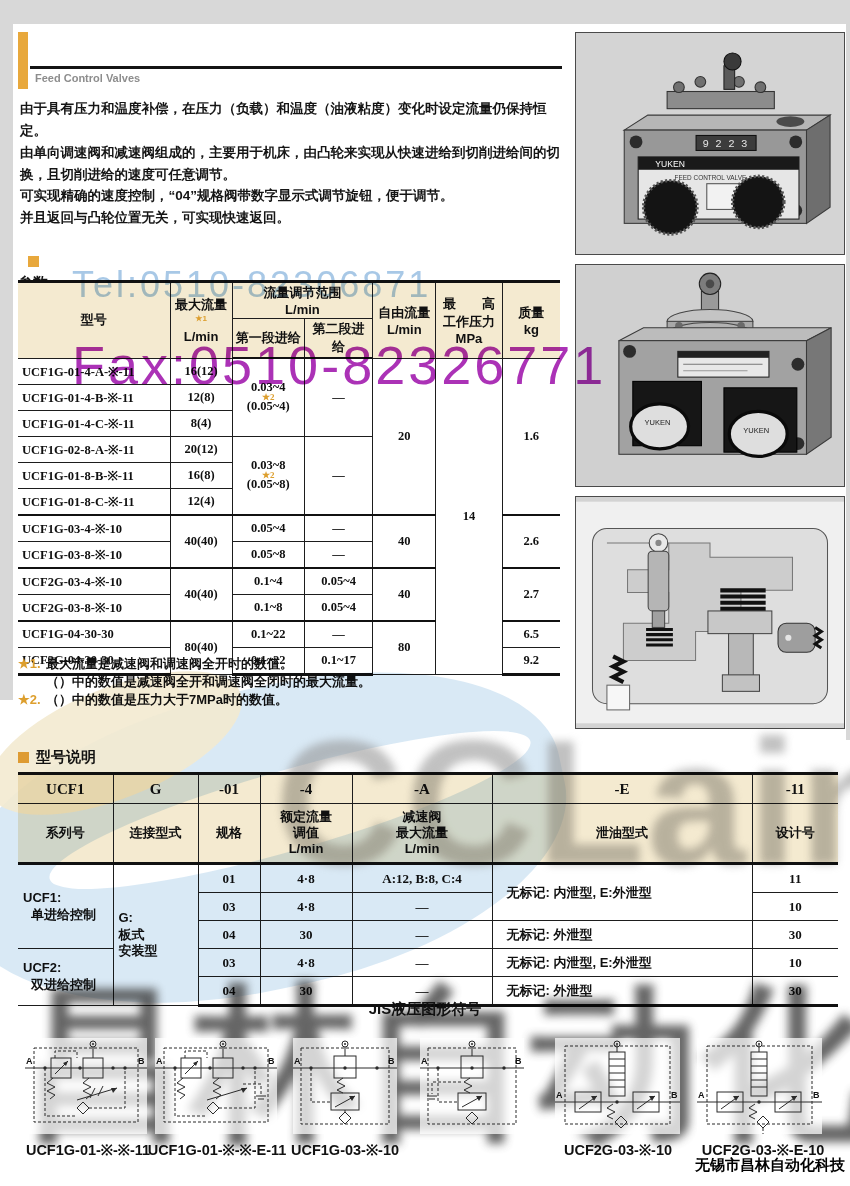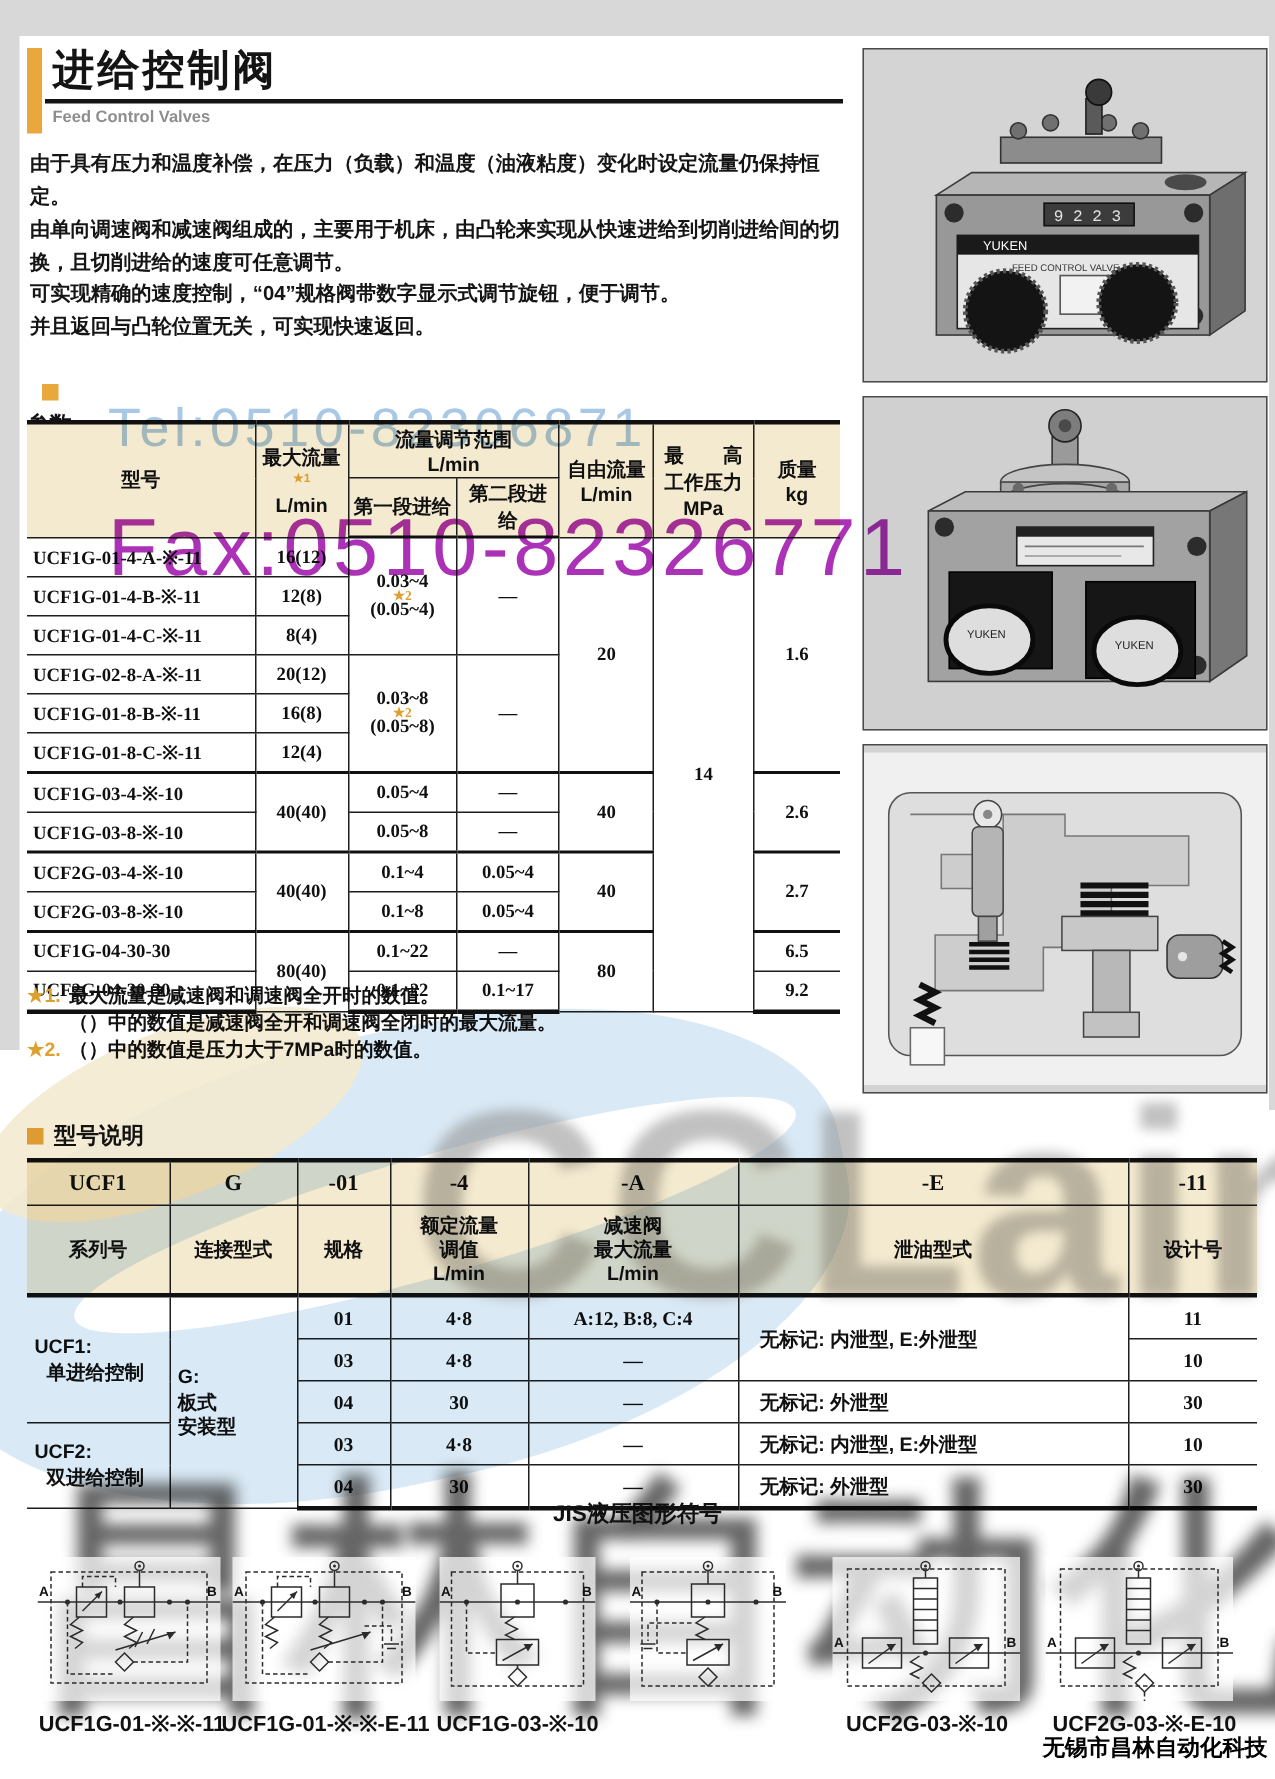--- a/index.html
+++ b/index.html
@@ -103,21 +103,20 @@
 </head>
 <body>
 
 <div id="page">
 
   <div class="abs m-top"></div>
   <div class="abs m-left"></div>
   <div class="abs m-right"></div>
 
   <div class="abs accent-bar z1"></div>
-  <div class="abs page-title z1">进给控制阀</div>
   <div class="abs title-rule z1"></div>
   <div class="abs page-subtitle z1">Feed Control Valves</div>
   <div class="abs desc z1">
     <p>由于具有压力和温度补偿，在压力（负载）和温度（油液粘度）变化时设定流量仍保持恒定。</p>
     <p>由单向调速阀和减速阀组成的，主要用于机床，由凸轮来实现从快速进给到切削进给间的切换，且切削进给的速度可任意调节。</p>
     <p>可实现精确的速度控制，“04”规格阀带数字显示式调节旋钮，便于调节。</p>
     <p>并且返回与凸轮位置无关，可实现快速返回。</p>
   </div>
 
   <div class="abs photo ph1 z1">

